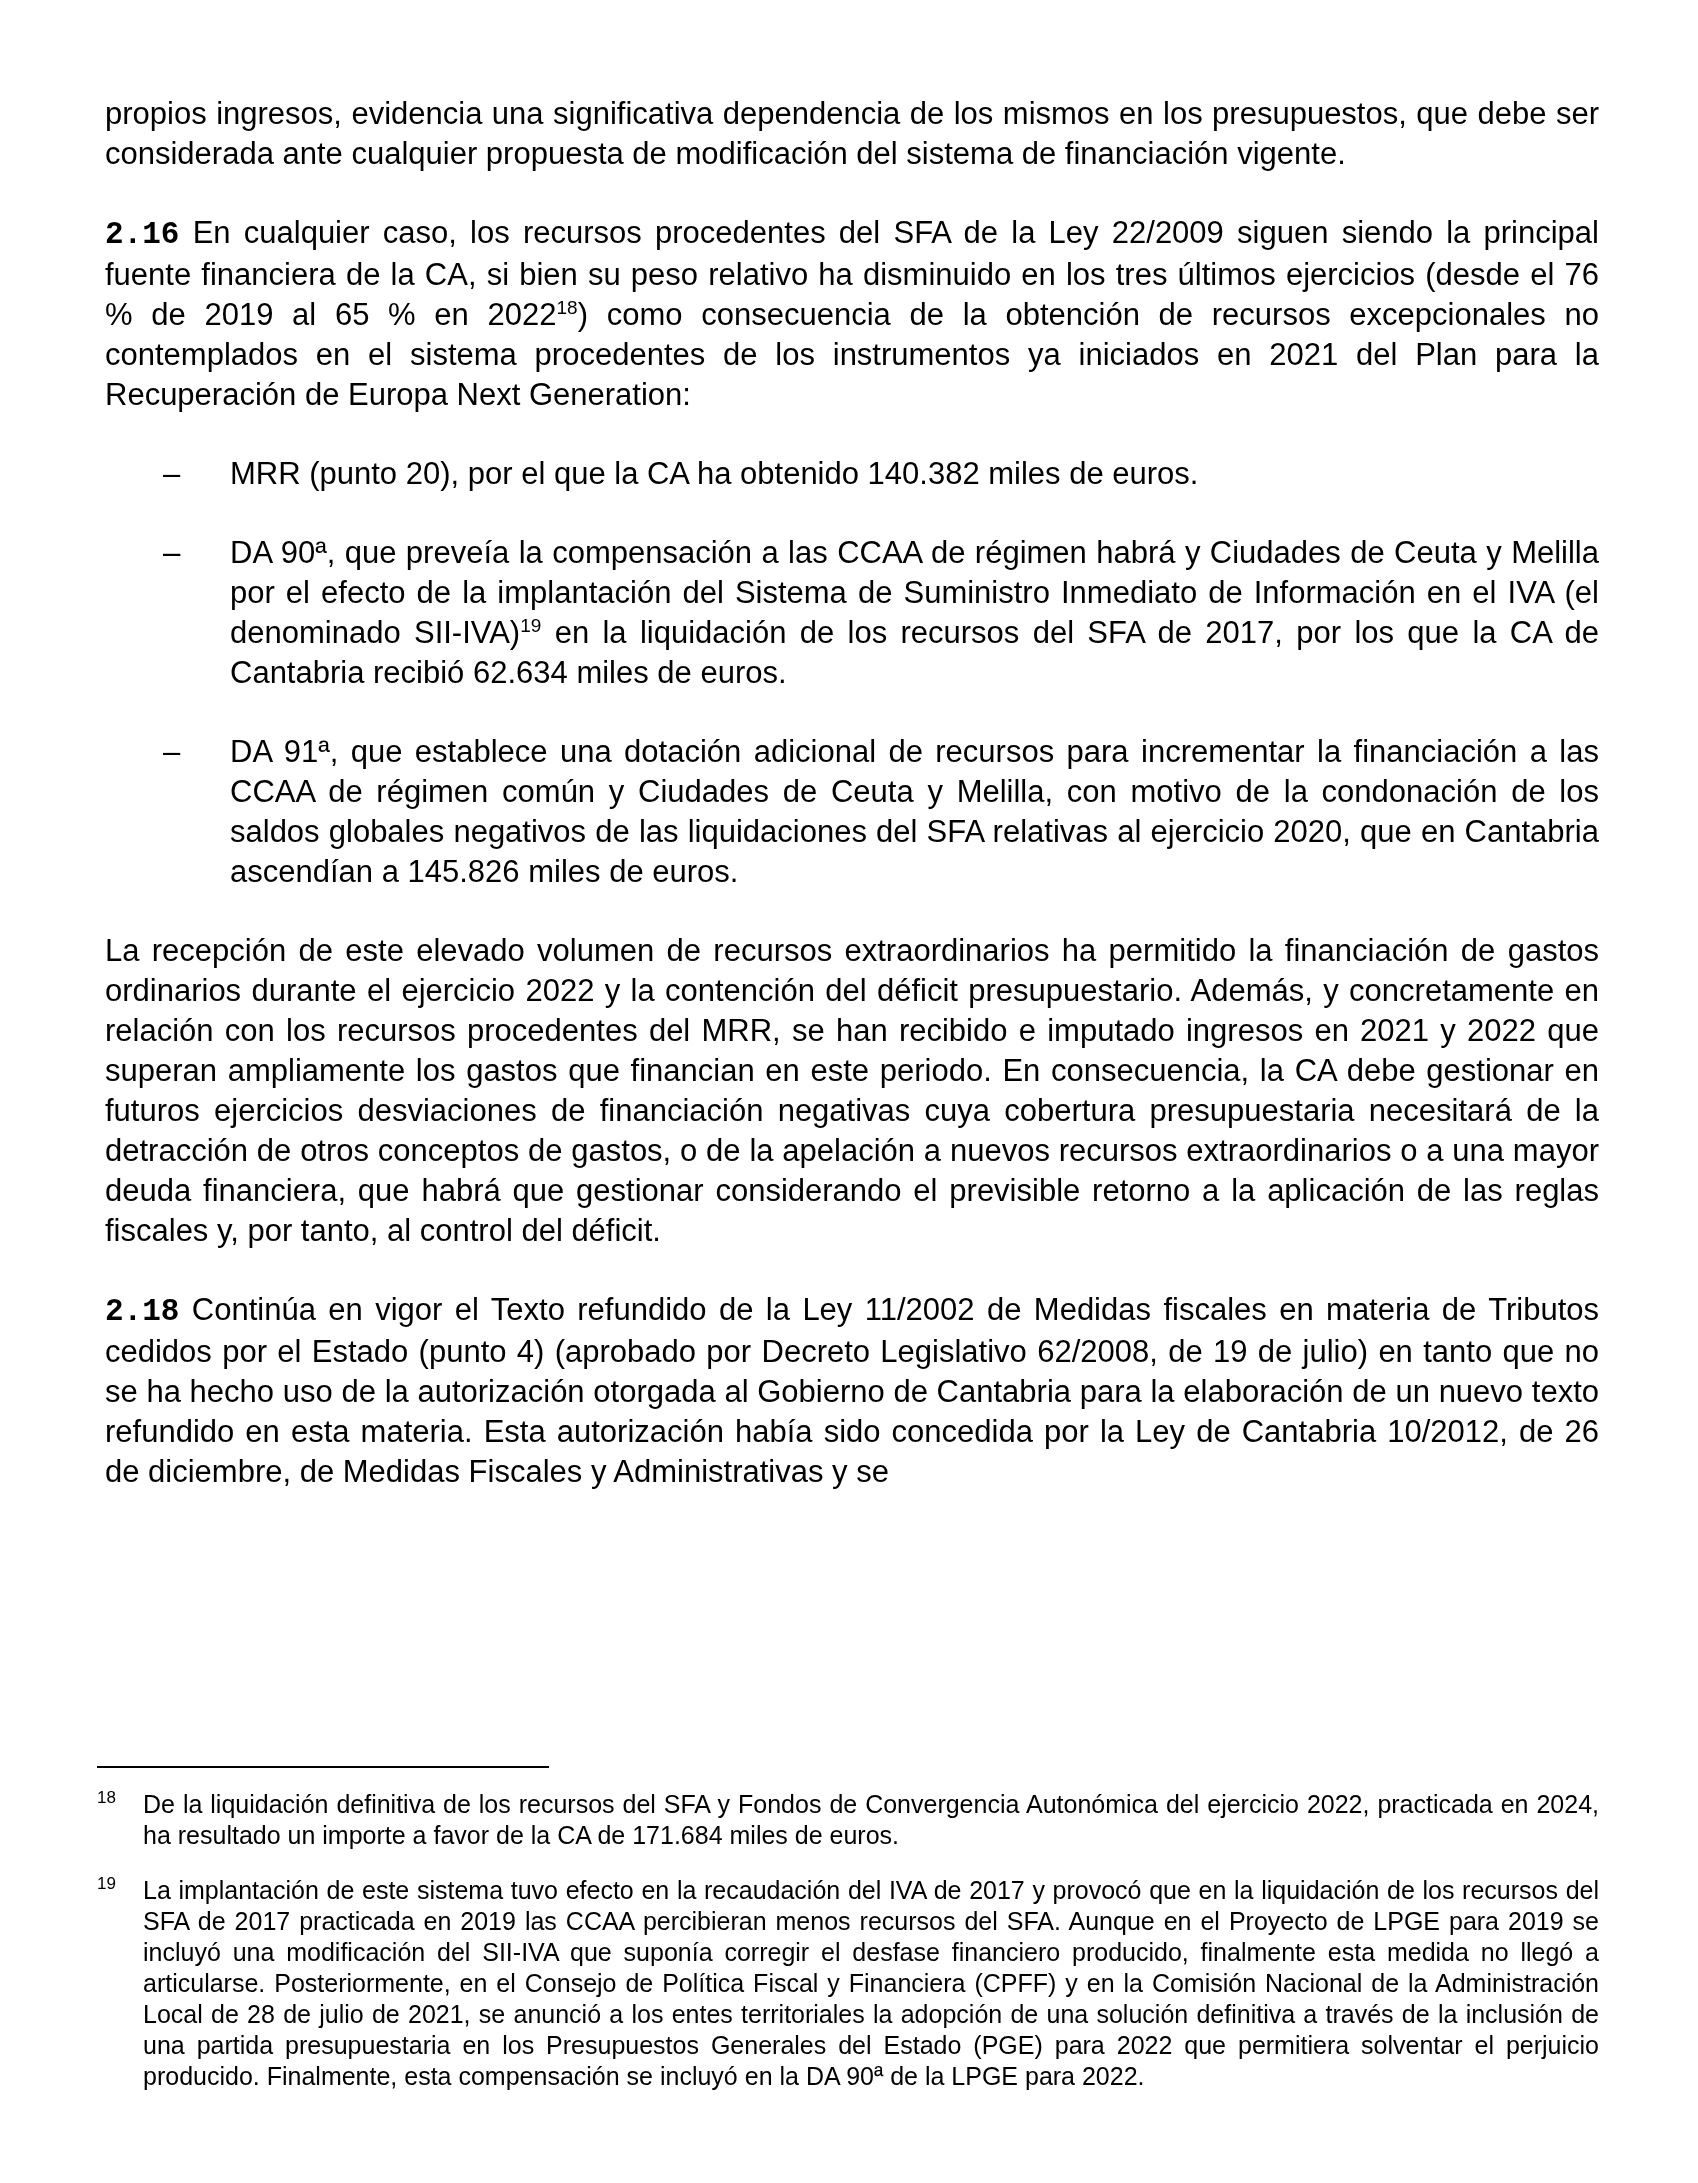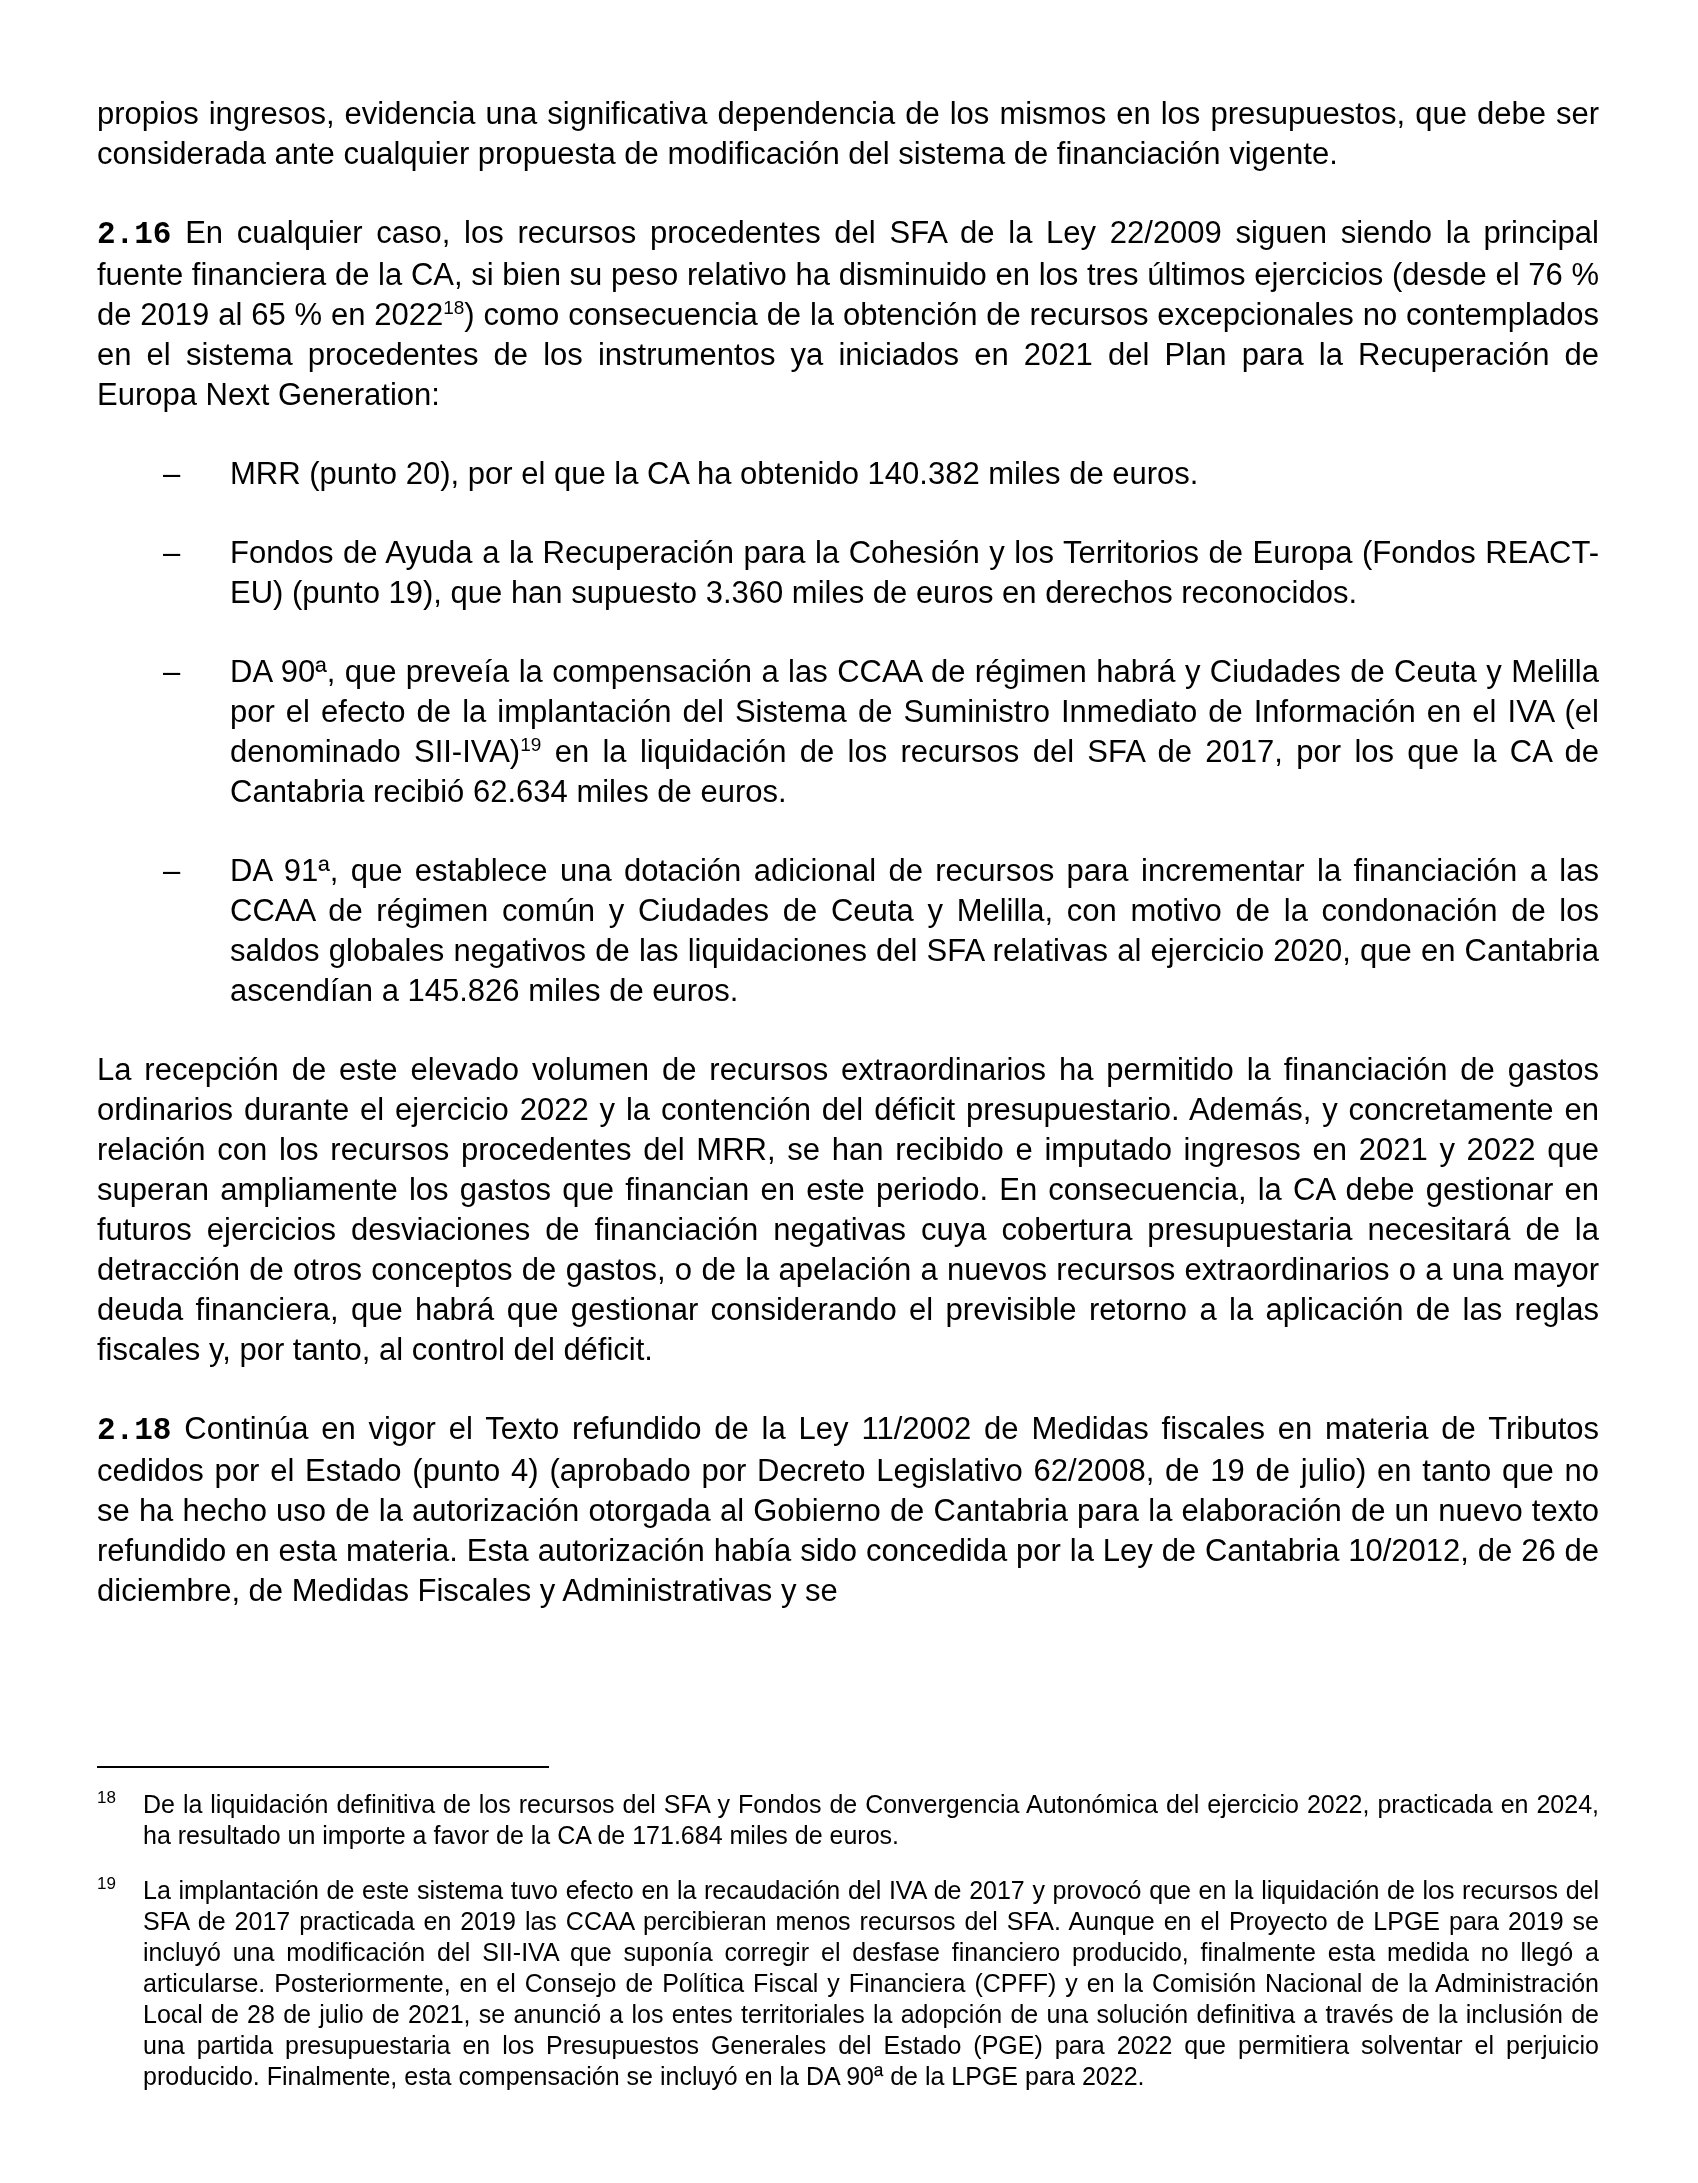--- a/index.html
+++ b/index.html
@@ -14,21 +14,21 @@
   .page {
     position: absolute;
     left: 97px;
     top: 94px;
     width: 1502px;
   }
   .p {
     font-size: 31px;
     line-height: 40px;
     text-align: justify;
-    margin: 0 0 39px 0;
+    margin: 0 0 39px 8px;
   }
   .p b { font-weight: bold; font-family: Liberation Mono, monospace; }
   .p sup, .bullet sup { font-size: 19px; line-height: 0; vertical-align: super; position: relative; top: 0px; }
   .bullets { margin: 0 0 39px 0; padding: 0; list-style: none; }
   .bullet {
     position: relative;
     padding-left: 133px;
     font-size: 31px;
     line-height: 40px;
     text-align: justify;
@@ -80,21 +80,20 @@
     <b>2.16</b><span> En cualquier caso, los recursos procedentes del SFA de la Ley 22/2009 siguen siendo la principal fuente financiera de la CA, si bien su peso relativo ha disminuido en los tres últimos ejercicios (desde el 76 % de 2019 al 65 % en 2022</span><sup>18</sup><span>) como consecuencia de la obtención de recursos excepcionales no contemplados en el sistema procedentes de los instrumentos ya iniciados en 2021 del Plan para la Recuperación de Europa Next Generation:</span>
   </p>
 
   <ul class="bullets">
     <li class="bullet">
       <span class="dash">–</span>
       <span>MRR (punto 20), por el que la CA ha obtenido 140.382 miles de euros.</span>
     </li>
     <li class="bullet">
       <span class="dash">–</span>
-      <span>Fondos de Ayuda a la Recuperación para la Cohesión y los Territorios de Europa (Fondos REACT-EU) (punto 19), que han supuesto 3.360 miles de euros en derechos reconocidos.</span>
     </li>
   </ul>
 
 
   <ul class="bullets">
     <li class="bullet">
       <span class="dash">–</span>
       <span>DA 90ª, que preveía la compensación a las CCAA de régimen habrá y Ciudades de Ceuta y Melilla por el efecto de la implantación del Sistema de Suministro Inmediato de Información en el IVA (el denominado SII-IVA)</span><sup>19</sup><span> en la liquidación de los recursos del SFA de 2017, por los que la CA de Cantabria recibió 62.634 miles de euros.</span>
     </li>
     <li class="bullet">

